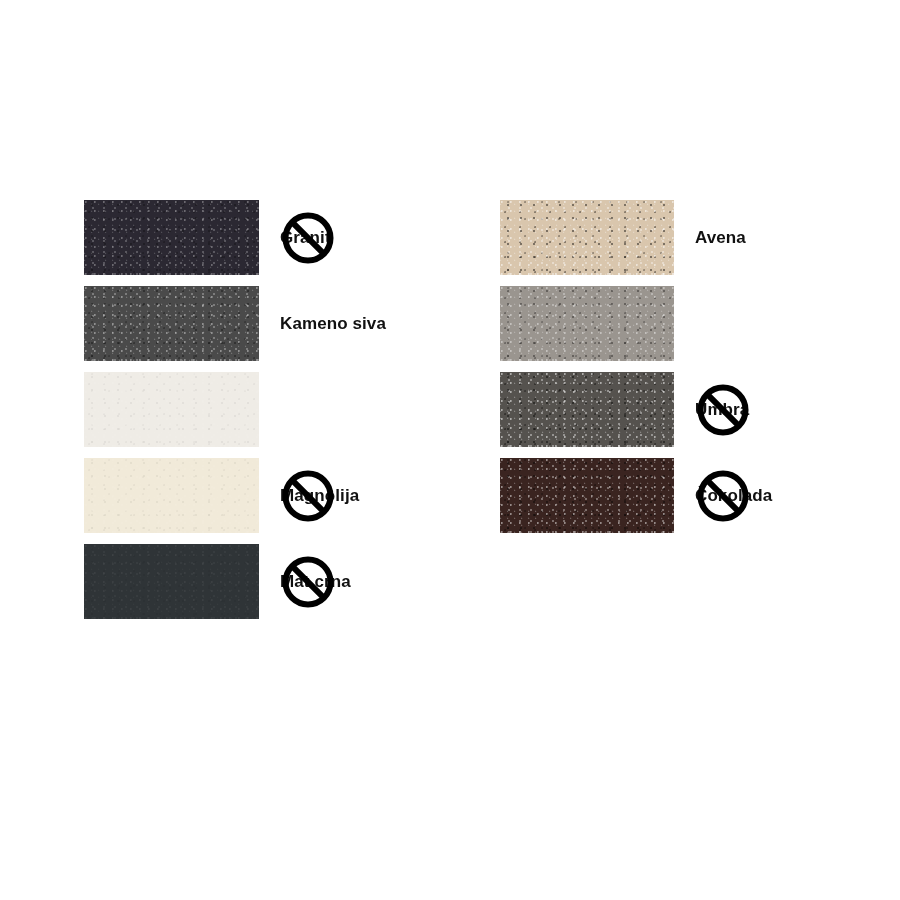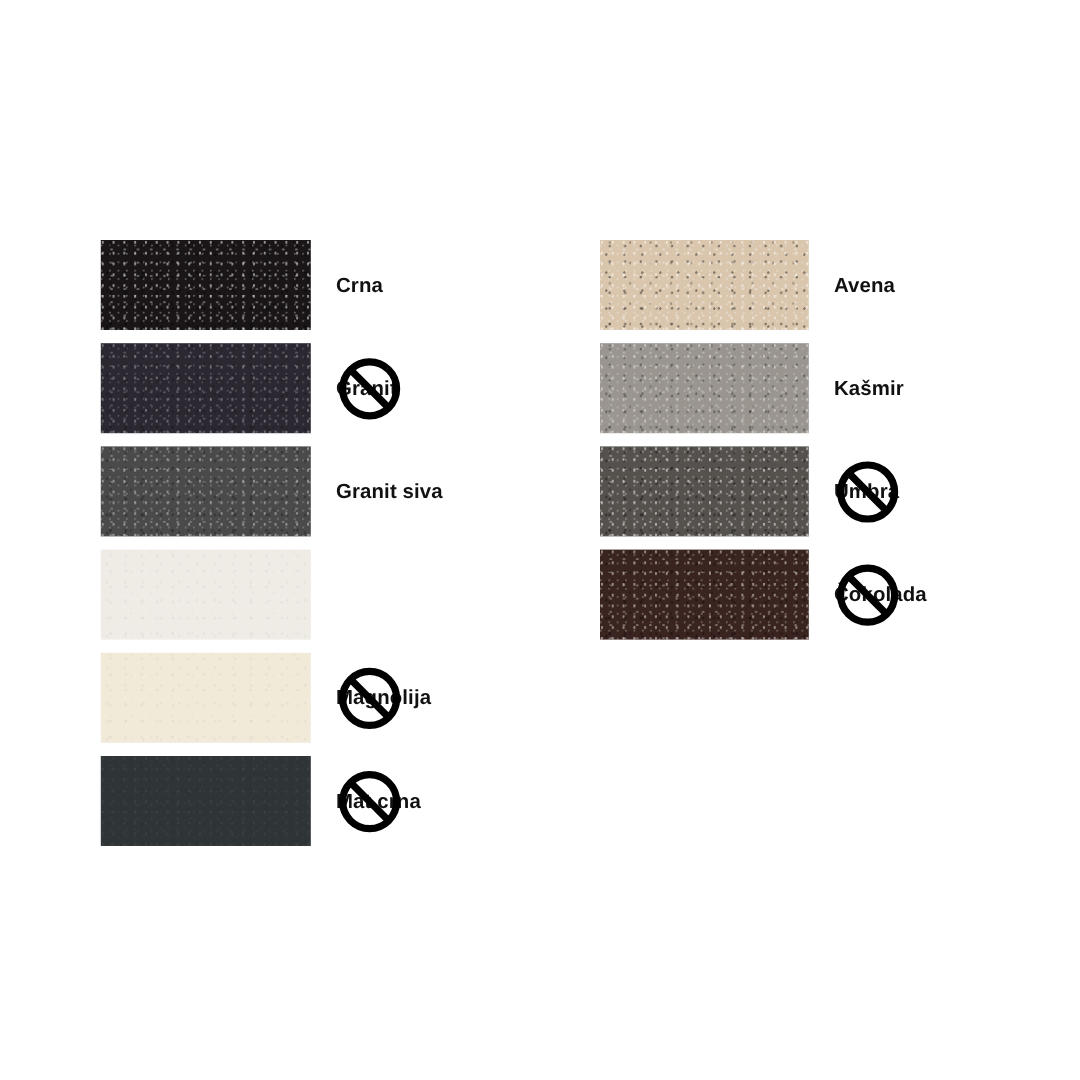--- a/index.html
+++ b/index.html
@@ -94,36 +94,32 @@
   }
   .column.right .prohibited-icon { left: 196px; }
   .prohibited-icon svg { display: block; width: 54px; height: 54px; }
 </style>
 </head>
 <body>
 
 <div id="board">
   <div class="column left">
       <div class="swatch-row">
-        <div class="swatch" style="background-color: rgb(26, 22, 24); --grain: 0.95;"></div>
-        <div class="swatch-label">Crna</div>
-      </div>
-      <div class="swatch-row">
         <div class="swatch" style="background-color: rgb(43, 40, 50); --grain: 0.55;"></div>
         <div class="swatch-label">Granit</div>
         <span class="prohibited-icon">
           <svg viewBox="0 0 54 54">
             <circle cx="27" cy="27" r="22.5" fill="none" stroke="#000000" stroke-width="6"></circle>
             <line x1="11.1" y1="11.1" x2="42.9" y2="42.9" stroke="#000000" stroke-width="6"></line>
           </svg>
         </span>
       </div>
       <div class="swatch-row">
         <div class="swatch" style="background-color: rgb(74, 74, 74); --grain: 0.7;"></div>
-        <div class="swatch-label">Granit siva</div>
+        <div class="swatch-label">Kameno siva</div>
       </div>
       <div class="swatch-row">
         <div class="swatch smooth" style="background-color: rgb(239, 236, 230); --grain: 0.22;"></div>
       </div>
       <div class="swatch-row">
         <div class="swatch smooth" style="background-color: rgb(241, 234, 217); --grain: 0.18;"></div>
         <div class="swatch-label">Magnolija</div>
         <span class="prohibited-icon">
           <svg viewBox="0 0 54 54">
             <circle cx="27" cy="27" r="22.5" fill="none" stroke="#000000" stroke-width="6"></circle>
@@ -142,21 +138,20 @@
         </span>
       </div>
     </div>
   <div class="column right">
       <div class="swatch-row">
         <div class="swatch" style="background-color: rgb(217, 198, 173); --grain: 0.95;"></div>
         <div class="swatch-label">Avena</div>
       </div>
       <div class="swatch-row">
         <div class="swatch" style="background-color: rgb(154, 149, 143); --grain: 0.75;"></div>
-        <div class="swatch-label">Kašmir</div>
       </div>
       <div class="swatch-row">
         <div class="swatch" style="background-color: rgb(85, 82, 78); --grain: 0.95;"></div>
         <div class="swatch-label">Umbra</div>
         <span class="prohibited-icon">
           <svg viewBox="0 0 54 54">
             <circle cx="27" cy="27" r="22.5" fill="none" stroke="#000000" stroke-width="6"></circle>
             <line x1="11.1" y1="11.1" x2="42.9" y2="42.9" stroke="#000000" stroke-width="6"></line>
           </svg>
         </span>

